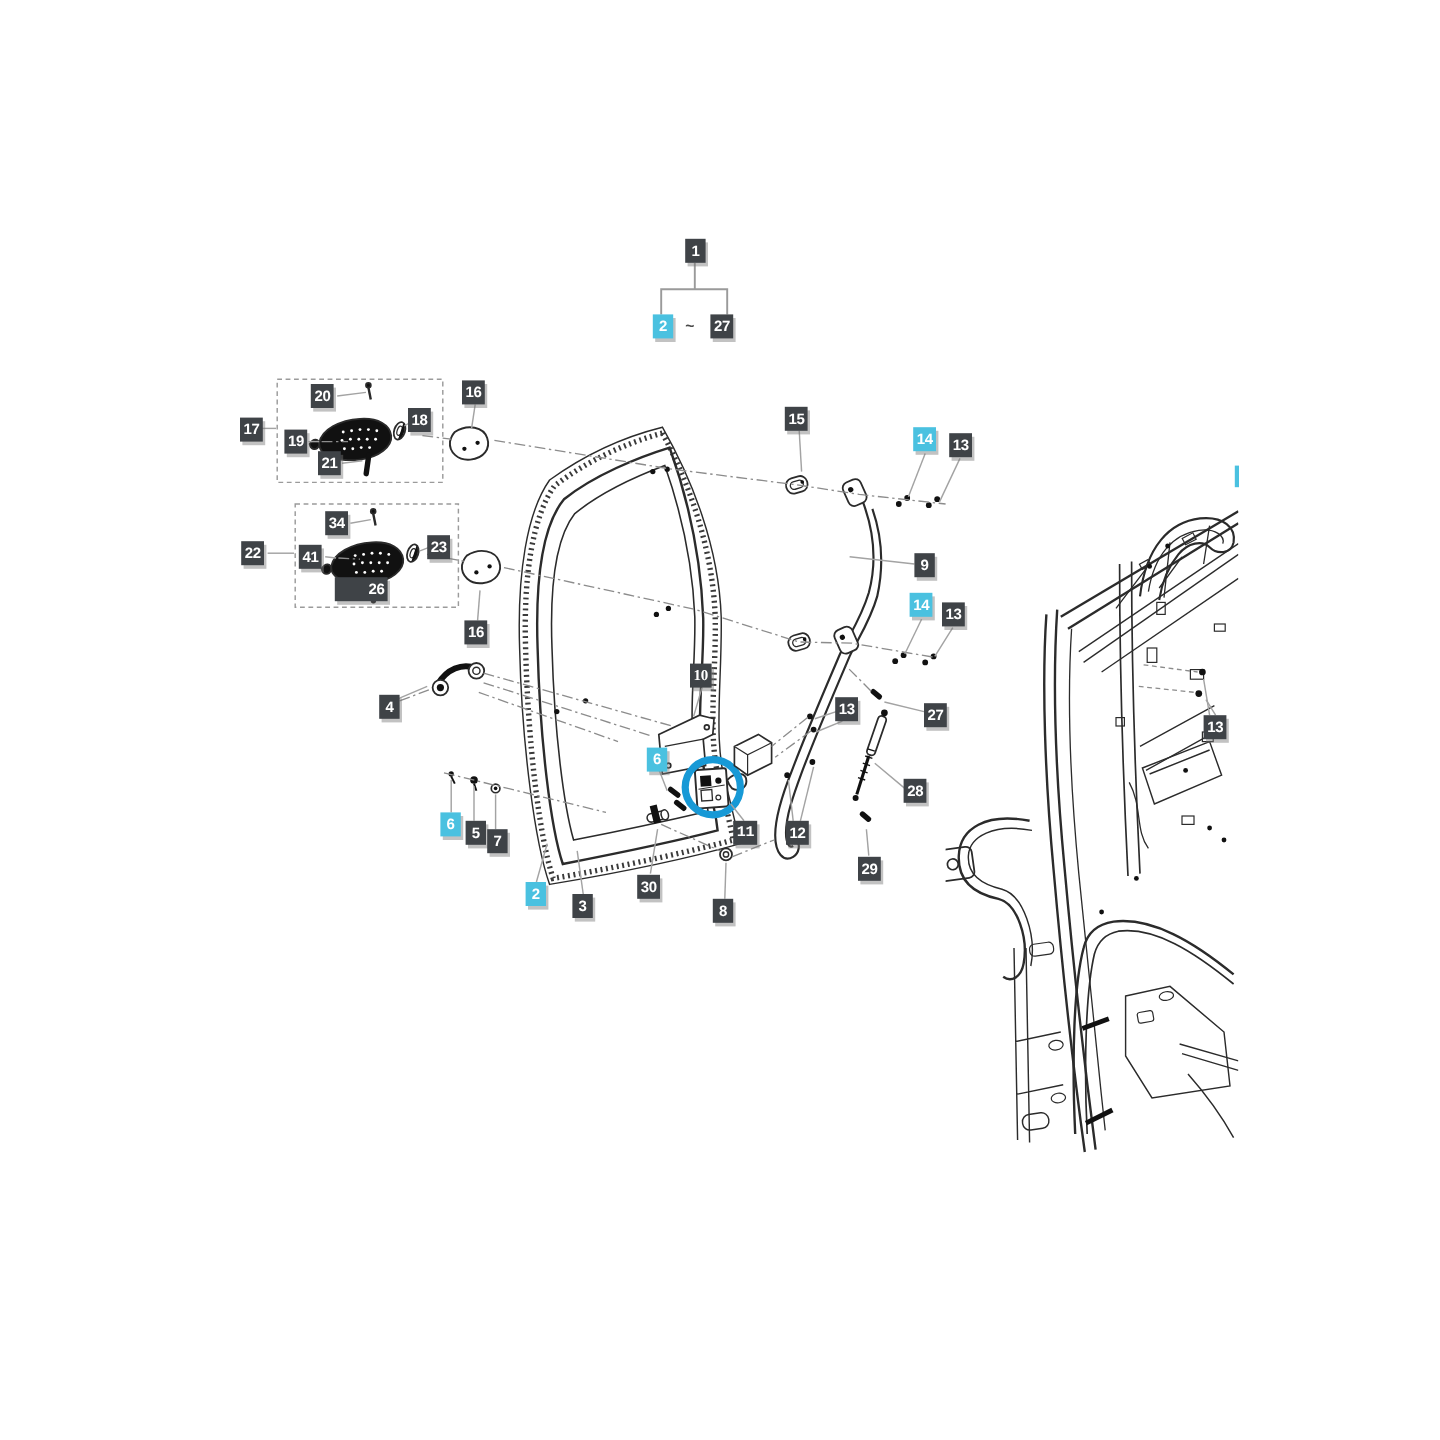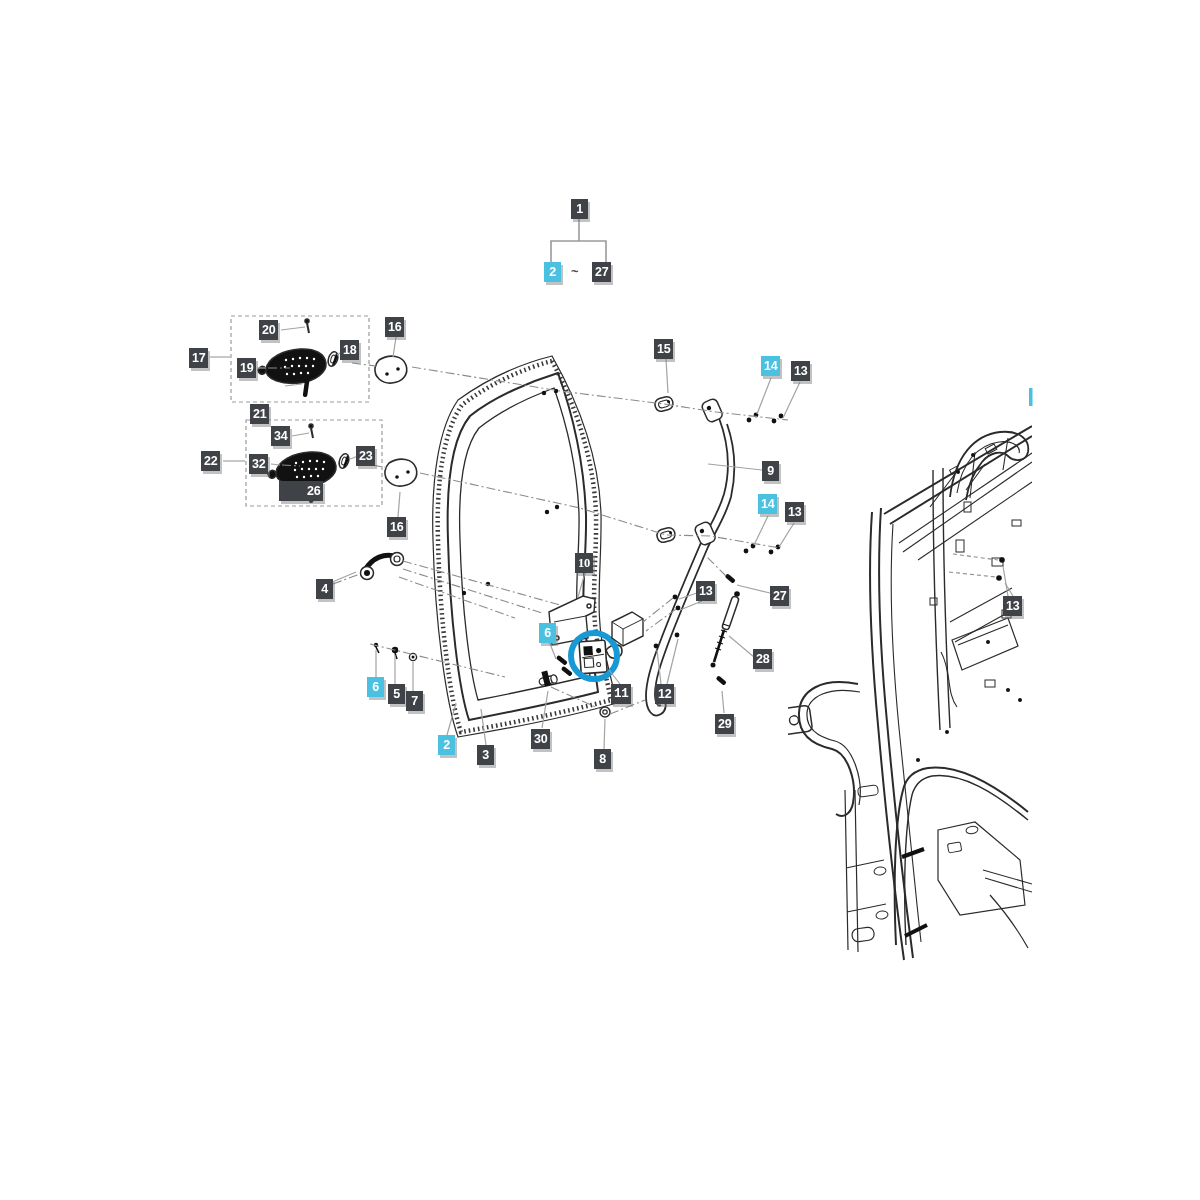--- a/index.html
+++ b/index.html
@@ -352,29 +352,29 @@
         <path d="M794,523 L779,547"></path>
     <path d="M1008,596 L1003,566"></path>
         <path d="M1013,596 L1005,583"></path>
   </g>
 </svg>
 
 <div style="position:absolute;left:0;top:0;width:1200px;height:1200px;pointer-events:none;">
       <div class="badge" style="left: 571px; top: 199px; pointer-events: auto;">1</div>
       <div class="badge cyan" style="left: 544px; top: 262px; pointer-events: auto;">2</div>
       <div class="badge" style="left: 592px; top: 262px; pointer-events: auto;">27</div>
-      <div class="badge" style="left: 189px; top: 348px; pointer-events: auto;">17</div>
+      <div class="badge" style="left: 200px; top: 348px; pointer-events: auto;">17</div>
       <div class="badge" style="left: 259px; top: 320px; pointer-events: auto;">20</div>
       <div class="badge" style="left: 340px; top: 328px; pointer-events: auto; margin-top: 12px;">18</div>
       <div class="badge" style="left: 237px; top: 358px; pointer-events: auto;">19</div>
-      <div class="badge" style="left: 250px; top: 376px; pointer-events: auto; margin-top: 28px;">21</div>
+      <div class="badge" style="left: 265px; top: 376px; pointer-events: auto;">21</div>
       <div class="badge" style="left: 385px; top: 317px; pointer-events: auto;">16</div>
       <div class="badge" style="left: 201px; top: 451px; pointer-events: auto;">22</div>
       <div class="badge" style="left: 271px; top: 426px; pointer-events: auto;">34</div>
-      <div class="badge" style="left: 249px; top: 454px; pointer-events: auto;">32</div>
+      <div class="badge" style="left: 249px; top: 454px; pointer-events: auto;">41</div>
       <div class="badge" style="left: 356px; top: 446px; pointer-events: auto;">23</div>
       <div class="badge" style="left: 279px; top: 481px; pointer-events: auto; padding-left: 28px;">26</div>
       <div class="badge" style="left: 387px; top: 517px; pointer-events: auto;">16</div>
       <div class="badge" style="left: 316px; top: 579px; pointer-events: auto;">4</div>
       <div class="badge cyan" style="left: 367px; top: 677px; pointer-events: auto;">6</div>
       <div class="badge" style="left: 388px; top: 684px; pointer-events: auto;">5</div>
       <div class="badge" style="left: 406px; top: 691px; pointer-events: auto;">7</div>
       <div class="badge cyan" style="left: 438px; top: 735px; pointer-events: auto;">2</div>
       <div class="badge" style="left: 477px; top: 745px; pointer-events: auto;">3</div>
       <div class="badge" style="left: 575px; top: 553px; pointer-events: auto; font-family: Liberation Serif, serif;">10</div>

